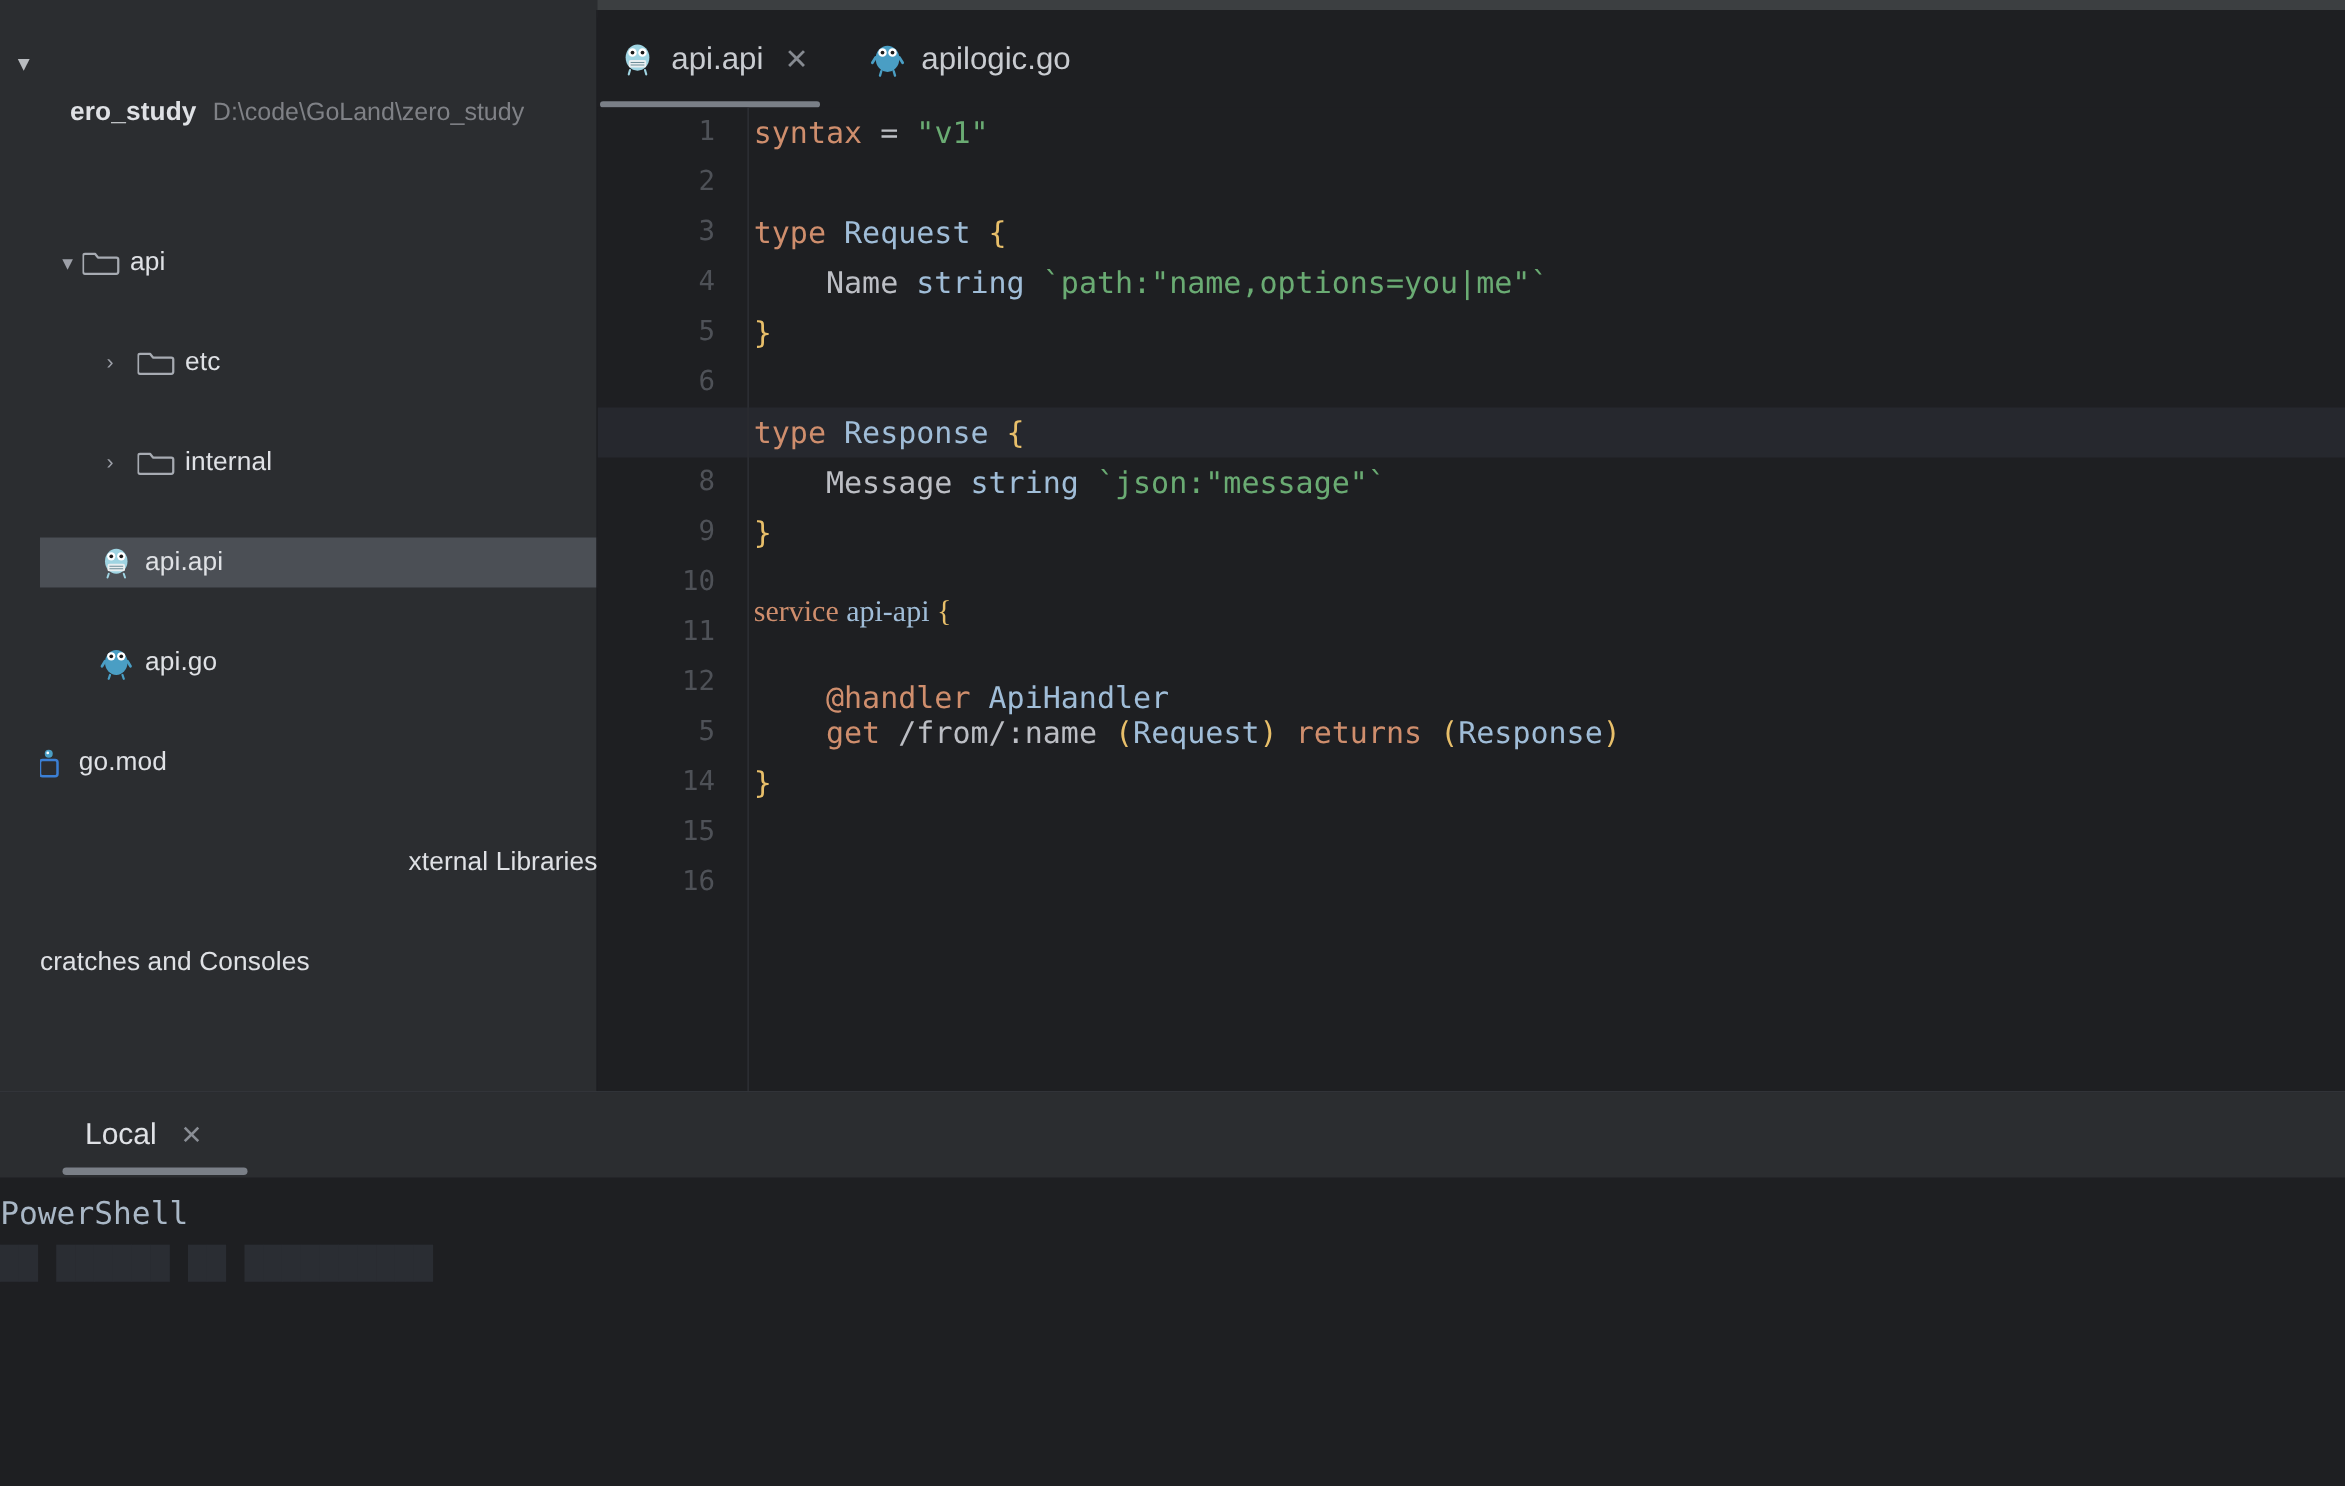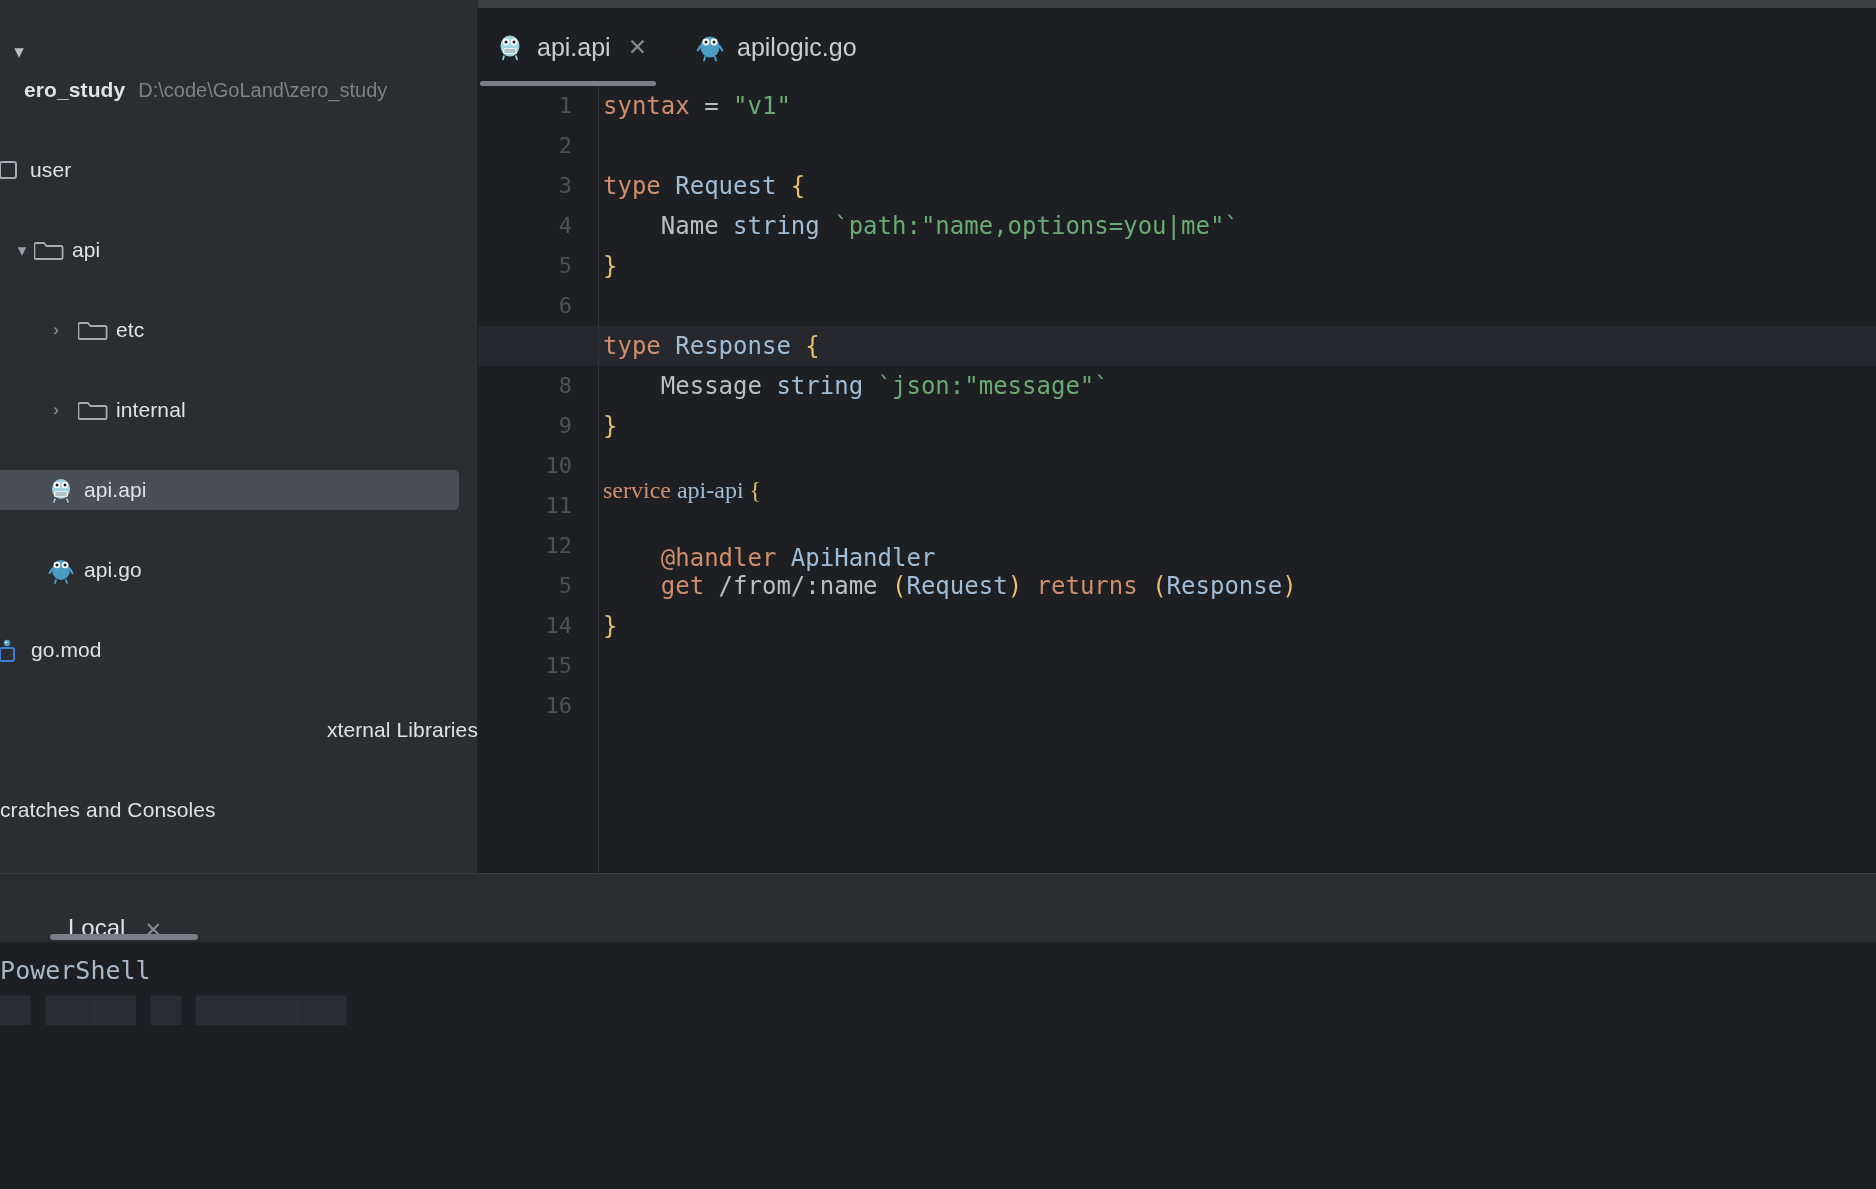--- a/index.html
+++ b/index.html
@@ -26,21 +26,21 @@
   .project-header {
     position:absolute; left:0; top:0; width:478px; height:62px;
   }
   .chevron-collapse {
     position:absolute; left:2px; top:26px; width:34px; height:34px;
     display:flex; align-items:center; justify-content:center;
     color:#b9bcc0; font-size:19px; line-height:1;
     cursor:default;
   }
 
-  .tree { position:absolute; left:0; top:62px; width:478px; }
+  .tree { position:absolute; left:0; top:62px; width:478px;padding-left:32px; }
   .tree-row {
     position:relative; height:40px; display:flex; align-items:center;
     white-space:nowrap; padding-left:0;
   }
   .tree-row.selected::before {
     content:""; position:absolute; left:0; top:0; width:459px; height:40px;
     background:#4b4f55; border-radius:0 5px 5px 0;
   }
   .tree-row > * { position:relative; z-index:2; }
 
@@ -138,21 +138,21 @@
   }
 
   
   .bottom-divider { position:absolute; left:0; top:873px; width:1876px; height:1px; background:#393b40; }
   .terminal-panel {
     position:absolute; left:0; top:874px; width:1876px; height:315px;
     background:#2b2d30;
   }
   .term-header { position:absolute; left:0; top:0; width:1876px; height:68px; }
   .term-tab {
-    position:absolute; left:56px; top:0; height:68px; display:flex; align-items:flex-end;
+    position:absolute; left:56px; top:0; height:68px; display:flex; align-items:center;
     padding:0 12px;
   }
   .term-tab-label { color:#dfe1e5; font-size:24px; }
   .term-tab-close { margin-left:19px; color:#8a8e95; font-size:21px; }
   .term-tab-underline {
     position:absolute; left:50px; top:60px; width:148px; height:6px;
     background:#7a7f87; border-radius:3px;
   }
 
   .term-body {
@@ -183,28 +183,20 @@
     </div>
 
     <div class="tree">
 
       <div class="tree-row" style="top:0; padding-left:0;">
         <span class="tw-arrow invisible">›</span>
         <span class="tw-label project-name">ero_study</span>
         <span class="tw-path">D:\code\GoLand\zero_study</span>
       </div>
 
-      <div class="tree-row" style="top:40px; padding-left:0;">
-        <span class="icon-module">
-          <svg width="22" height="24" viewBox="0 0 22 24">
-            <rect x="0" y="4" width="16" height="16" rx="2" fill="none" stroke="#a7abb2" stroke-width="2"></rect>
-          </svg>
-        </span>
-        <span class="tw-label">user</span>
-      </div>
 
       <div class="tree-row" style="top:80px; padding-left:10px;">
         <span class="tw-arrow">▾</span>
         <span class="icon-folder">
           <svg width="30" height="24" viewBox="0 0 30 24">
             <path d="M2 5 h8 l2.4 3 H27 a1.6 1.6 0 0 1 1.6 1.6 V19.4 A1.6 1.6 0 0 1 27 21 H2 A1.6 1.6 0 0 1 0.4 19.4 V6.6 A1.6 1.6 0 0 1 2 5 Z" fill="none" stroke="#a7abb2" stroke-width="1.8" stroke-linejoin="round"></path>
           </svg>
         </span>
         <span class="tw-label">api</span>
       </div>

